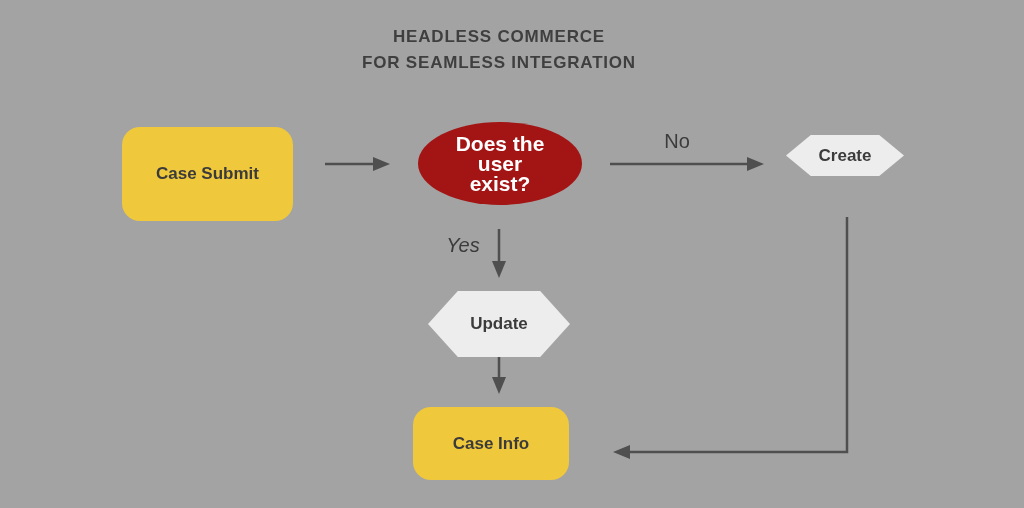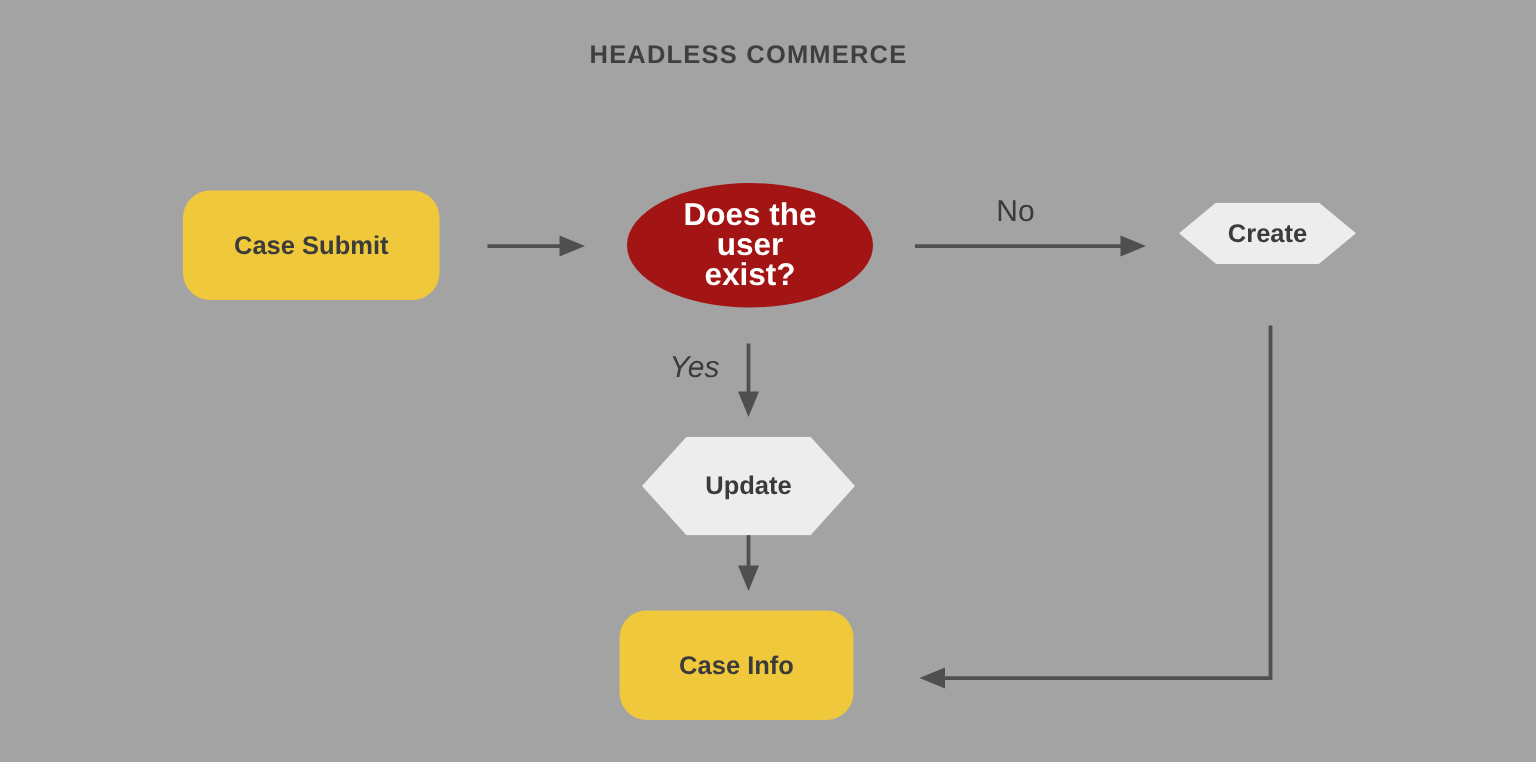--- a/index.html
+++ b/index.html
@@ -56,41 +56,42 @@
     color: #ffffff;
     font-size: 21px;
     line-height: 20px;
   }
   .ellipse .node-label { width: 104px; }
   .hexagon {
     background: #ededed;
     font-size: 17px;
     clip-path: polygon(0 50%, 21% 0, 79% 0, 100% 50%, 79% 100%, 21% 100%);
   }
-  .node-case-submit { left: 122px; top: 127px; width: 171px; height: 73px; }
+  .node-case-submit { left: 122px; top: 127px; width: 171px; height: 94px; }
   .node-user-exists { left: 418px; top: 122px; width: 164px; height: 83px; }
   .node-create     { left: 786px; top: 135px; width: 118px; height: 41px; }
   .node-update     { left: 428px; top: 291px; width: 142px; height: 66px; }
   .node-case-info  { left: 413px; top: 407px; width: 156px; height: 73px; }
   .edge-label {
     position: absolute;
     color: #3b3b3b;
     font-size: 20px;
     text-align: center;
   }
   .edge-label-no  { left: 655px; top: 130px; width: 44px; }
   .edge-label-yes { left: 440px; top: 234px; width: 46px; font-style: italic; }
 </style>
 </head>
 <body>
 
 <div class="canvas">
 
   <div class="title">
     <div>HEADLESS COMMERCE</div>
+    <div>FOR SEAMLESS INTEGRATION</div>
   </div>
 
   <svg class="edges-svg" viewBox="0 0 1024 508" xmlns="http://www.w3.org/2000/svg">
     <g stroke="#4f4f4f" stroke-width="2.5" fill="#4f4f4f">
 
       <g>
         <line x1="325" y1="164" x2="375" y2="164"></line>
         <polygon points="390,164 373,157 373,171" stroke="none"></polygon>
       </g>
 

